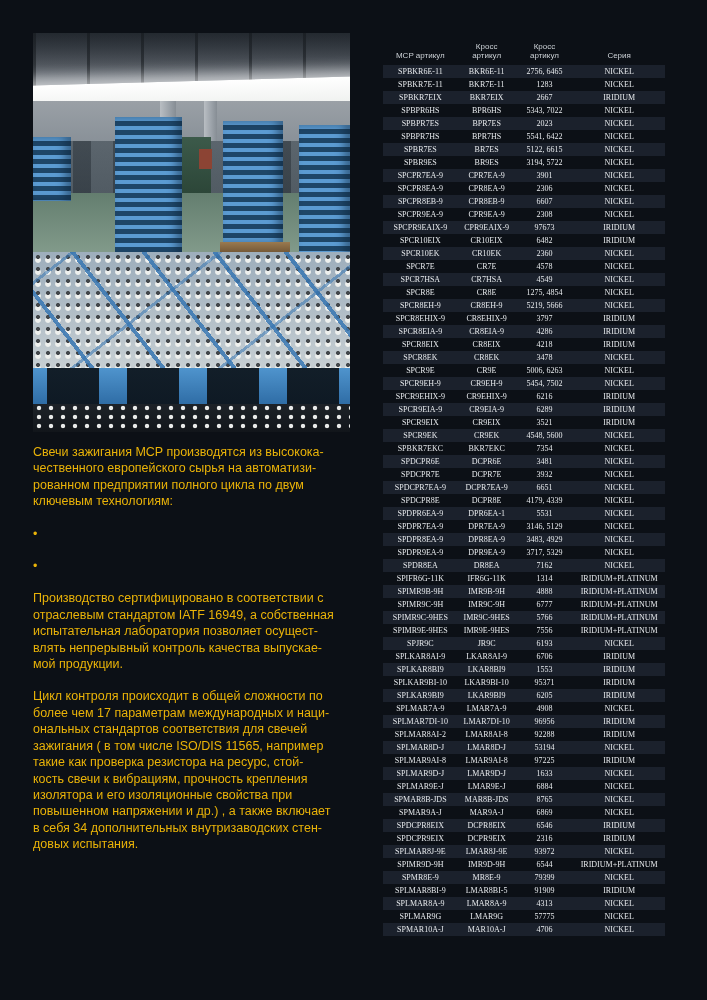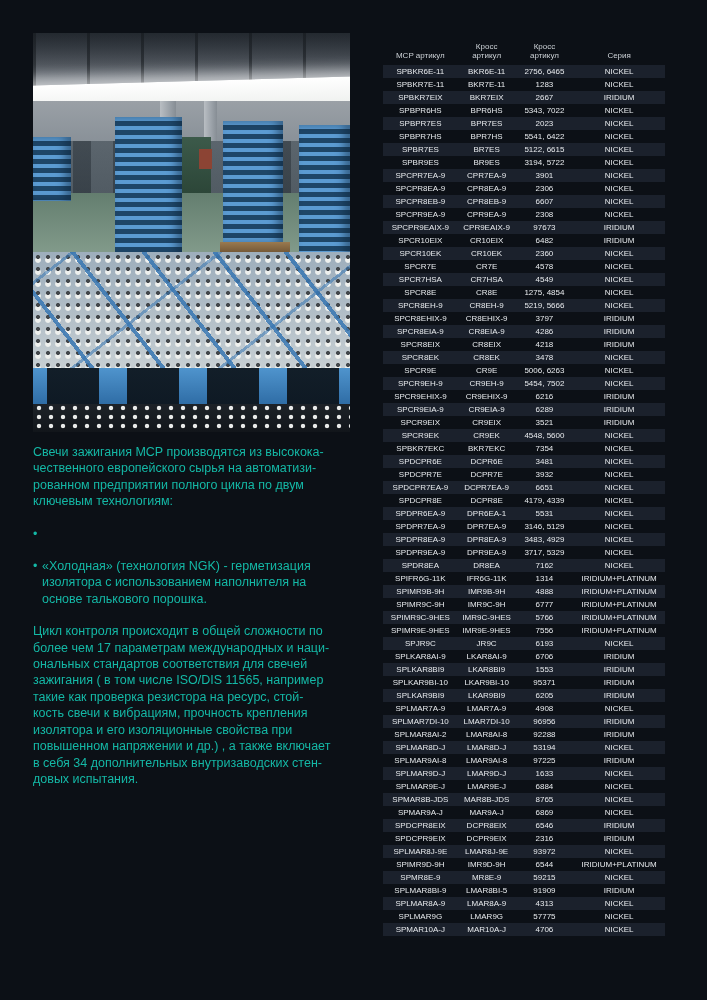--- a/index.html
+++ b/index.html
@@ -65,32 +65,32 @@
     background:
       repeating-linear-gradient(90deg, transparent 0 14px, rgba(10,14,18,.88) 14px 66px, transparent 66px 80px),
       linear-gradient(#4f94cd,#2f6da6);}
   .crate-dark{position:absolute;left:0;top:93%;width:100%;height:7%;
     background:
       radial-gradient(circle 2px at 6px 4px, #e8eae9 0 1.8px, transparent 2.6px),
       linear-gradient(#1d2228,#12161b);
     background-size:12px 9px,100% 100%;}
 
   
-  .article{position:absolute;left:33px;top:444px;width:334px;color:#14b8a6;}
+  .article{position:absolute;left:33px;top:444px;width:334px;color:#eab308;}
   .para{font-size:12.5px;line-height:16.4px;margin:0 0 16px 0;}
   .para .ptext{white-space:pre-line;}
   .para.bullet{display:flex;}
   .para .dot{width:9px;flex:0 0 9px;}
 
   
   .plate{position:absolute;left:383px;top:36px;width:282px;}
   .thead{display:flex;align-items:flex-end;height:24px;margin-bottom:5px;
     color:#ccd1d6;font-size:8px;line-height:8.5px;text-align:center;}
   .th{white-space:pre-line;}
-  .tbody{display:block;}
+  .tbody{display:block;font-family:Liberation Serif, serif;}
   .tr{display:flex;align-items:center;height:13px;color:#e7eaed;font-size:8px;}
   .tr:nth-child(odd){background:#1b212c;}
   .td{text-align:center;overflow:hidden;white-space:nowrap;}
   .c0{width:26.5%;} .c1{width:20.5%;} .c2{width:20.5%;} .c3{width:32.5%;}
 </style>
 </head>
 <body>
 
 <div class="page">
 
@@ -121,24 +121,26 @@
   <div class="article" id="article">
       <div class="para"><span class="ptext">Свечи зажигания MCP производятся из высокока-
 чественного европейского сырья на автоматизи-
 рованном предприятии полного цикла по двум
 ключевым технологиям:</span></div>
       <div class="para bullet">
         <span class="dot">•</span>
       </div>
       <div class="para bullet">
         <span class="dot">•</span>
-        <span class="ptext">«Холодная» (технология NGK) - герметизация
-изолятора с использованием наполнителя на
-основе талькового порошка.</span>
       </div>
+      <div class="para"><span class="ptext">Производство сертифицировано в соответствии с
+отраслевым стандартом IATF 16949, а собственная
+испытательная лаборатория позволяет осущест-
+влять непрерывный контроль качества выпускае-
+мой продукции.</span></div>
       <div class="para"><span class="ptext">Цикл контроля происходит в общей сложности по
 более чем 17 параметрам международных и наци-
 ональных стандартов соответствия для свечей
 зажигания ( в том числе ISO/DIS 11565, например
 такие как проверка резистора на ресурс, стой-
 кость свечи к вибрациям, прочность крепления
 изолятора и его изоляционные свойства при
 повышенном напряжении и др.) , а также включает
 в себя 34 дополнительных внутризаводских стен-
 довых испытания.</span></div>
@@ -522,21 +524,21 @@
         </div>
         <div class="tr">
           <div class="td c0">SPIMR9D-9H</div>
           <div class="td c1">IMR9D-9H</div>
           <div class="td c2">6544</div>
           <div class="td c3">IRIDIUM+PLATINUM</div>
         </div>
         <div class="tr">
           <div class="td c0">SPMR8E-9</div>
           <div class="td c1">MR8E-9</div>
-          <div class="td c2">59215</div>
+          <div class="td c2">79399</div>
           <div class="td c3">NICKEL</div>
         </div>
         <div class="tr">
           <div class="td c0">SPLMAR8BI-9</div>
           <div class="td c1">LMAR8BI-5</div>
           <div class="td c2">91909</div>
           <div class="td c3">IRIDIUM</div>
         </div>
         <div class="tr">
           <div class="td c0">SPLMAR8A-9</div>

